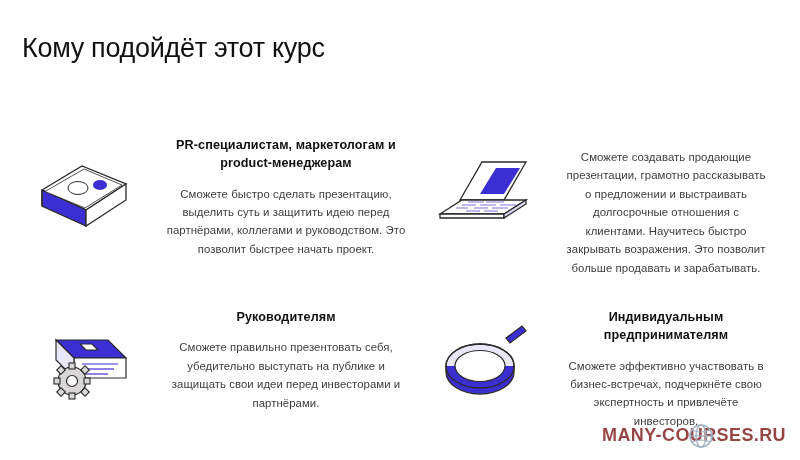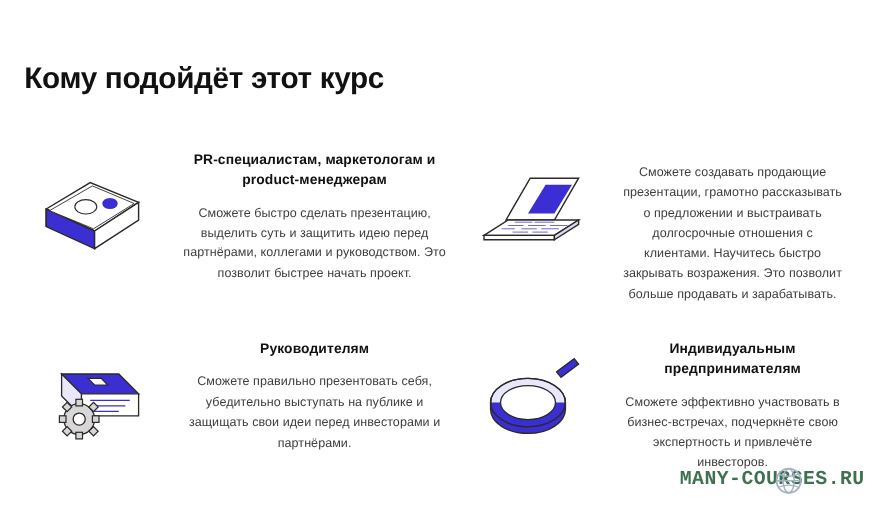--- a/index.html
+++ b/index.html
@@ -15,25 +15,25 @@
   }
   .page {
     position: relative;
     width: 800px;
     height: 460px;
     background: #ffffff;
   }
   .page-title {
     position: absolute;
     left: 22px;
-    top: 36px;
+    top: 13px;
     width: 340px;
     font-size: 27px;
     line-height: 1.28;
-    font-weight: bold;
+    font-weight: normal;
     letter-spacing: -0.3px;
     color: #111111;
   }
 
   .grid {
     position: absolute;
     left: 22px;
     top: 128px;
     width: 760px;
   }
@@ -86,23 +86,22 @@
     right: 14px;
     bottom: 14px;
     display: flex;
     align-items: center;
     gap: 6px;
     opacity: 0.82;
   }
   .watermark .wm-text {
     font-size: 18px;
     font-weight: bold;
-    color: #14532d;
+    color: #7f1d1d;
     letter-spacing: 0.4px;
-    font-family: Liberation Mono, monospace;
   }
   .wm-globe {
     position: absolute;
     left: 86px;
     top: -2px;
     width: 26px;
     height: 26px;
   }
 </style>
 </head>

